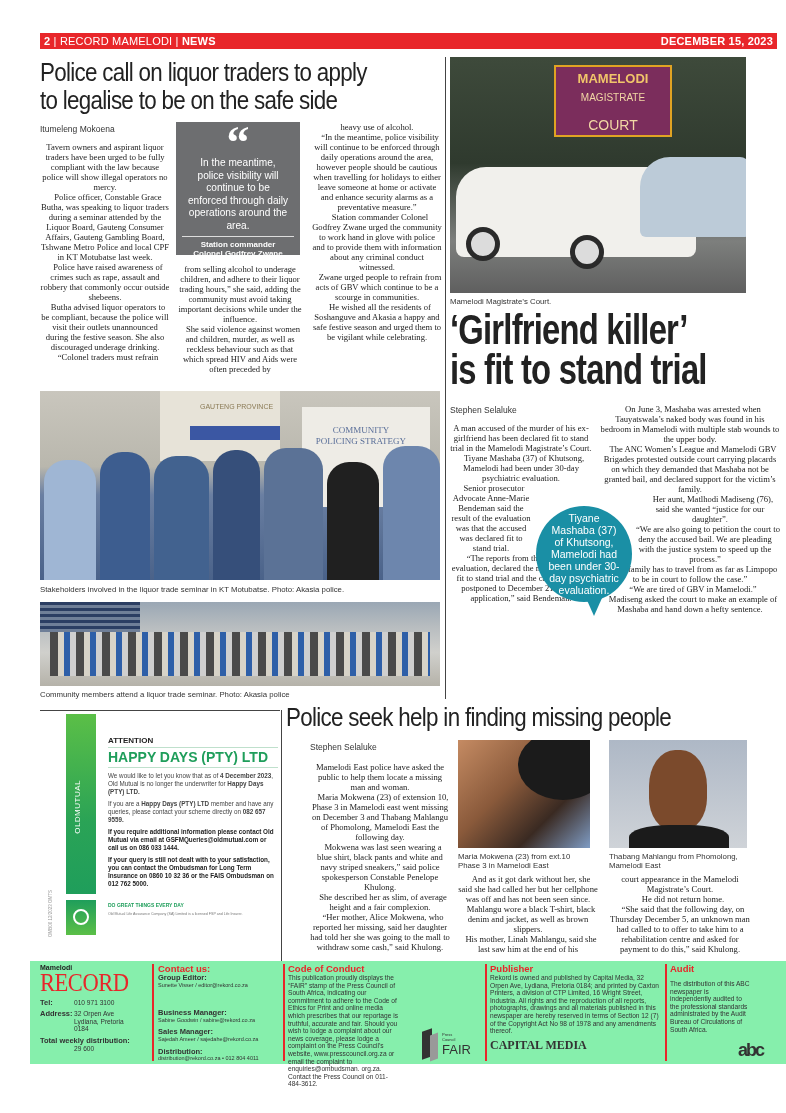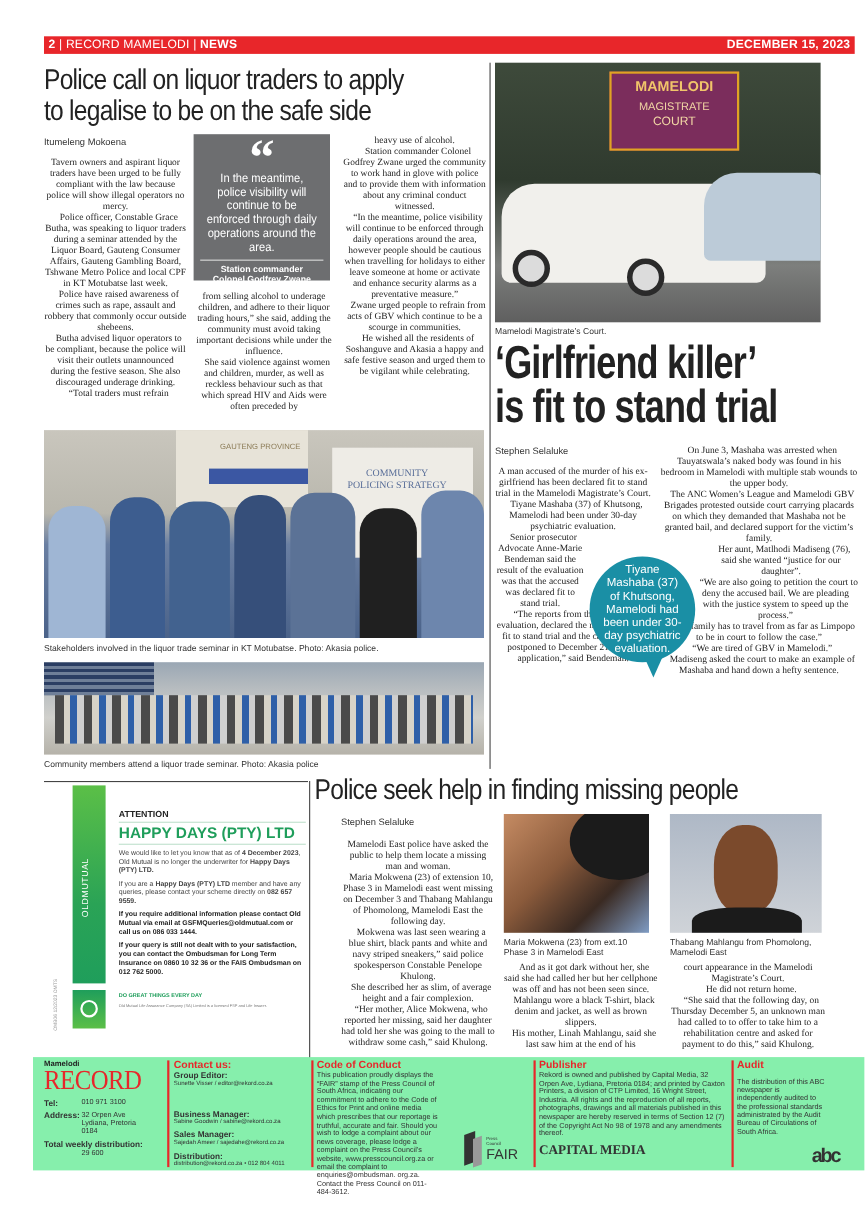--- a/index.html
+++ b/index.html
@@ -43,40 +43,40 @@
   <div class="h1">Police call on liquor traders to apply</div>
   <div class="h1">to legalise to be on the safe side</div>
 </div>
 <div class="abs byline" style="left:40px;top:124px">Itumeleng Mokoena</div>
 
 <div class="abs body" style="left:40px;top:142px;width:130px">
   <p class="noind">Tavern owners and aspirant liquor traders have been urged to be fully compliant with the law because police will show illegal operators no mercy.</p>
   <p>Police officer, Constable Grace Butha, was speaking to liquor traders during a seminar attended by the Liquor Board, Gauteng Consumer Affairs, Gauteng Gambling Board, Tshwane Metro Police and local CPF in KT Motubatse last week.</p>
   <p>Police have raised awareness of crimes such as rape, assault and robbery that commonly occur outside shebeens.</p>
   <p>Butha advised liquor operators to be compliant, because the police will visit their outlets unannounced during the festive season. She also discouraged underage drinking.</p>
-  <p>“Total traders must refrain</p>
+  <p>“Colonel traders must refrain</p>
 </div>
 
 <div class="abs pull" style="left:176px;top:122px;width:124px;height:133px;padding:6px 6px">
   <div style="font-family:'Liberation Serif',serif;font-size:46px;line-height:30px;height:26px;font-weight:bold"><span style="color:#fff">“</span></div>
   <div style="font-size:11px;line-height:12.5px;margin-top:2px;transform:scaleX(0.92)">In the meantime, police visibility will continue to be enforced through daily operations around the area.</div>
   <div style="border-top:1px solid #ddd;margin:5px 0 3px"></div>
   <div style="font-size:8px;font-weight:700">Station commander</div>
   <div style="font-size:8px;font-weight:700">Colonel Godfrey Zwane</div>
 </div>
 
 <div class="abs body" style="left:176px;top:264px;width:128px">
   <p class="noind">from selling alcohol to underage children, and adhere to their liquor trading hours,” she said, adding the community must avoid taking important decisions while under the influence.</p>
   <p>She said violence against women and children, murder, as well as reckless behaviour such as that which spread HIV and Aids were often preceded by</p>
 </div>
 
 <div class="abs body" style="left:312px;top:122px;width:130px">
   <p class="noind">heavy use of alcohol.</p>
+  <p>“In the meantime, police visibility will continue to be enforced through daily operations around the area, however people should be cautious when travelling for holidays to either leave someone at home or activate and enhance security alarms as a preventative measure.”</p>
   <p>Station commander Colonel Godfrey Zwane urged the community to work hand in glove with police and to provide them with information about any criminal conduct witnessed.</p>
-  <p>“In the meantime, police visibility will continue to be enforced through daily operations around the area, however people should be cautious when travelling for holidays to either leave someone at home or activate and enhance security alarms as a preventative measure.”</p>
   <p>Zwane urged people to refrain from acts of GBV which continue to be a scourge in communities.</p>
   <p>He wished all the residents of Soshanguve and Akasia a happy and safe festive season and urged them to be vigilant while celebrating.</p>
 </div>
 
 <div class="abs photo" style="left:40px;top:391px;width:400px;height:189px;background:linear-gradient(180deg,#c9c6bd 0%,#b9b7ad 40%,#6a7fa2 55%,#4a6289 100%)">
   <div style="position:absolute;left:120px;top:0;width:120px;height:70px;background:#e7e3d8">
     <div style="font-family:'Liberation Sans',sans-serif;font-size:7px;color:#8a7a55;margin:12px 0 0 40px">GAUTENG PROVINCE</div>
     <div style="position:absolute;left:30px;top:35px;width:90px;height:14px;background:#3b57a3"></div>
   </div>
   <div style="position:absolute;left:262px;top:16px;width:128px;height:100px;background:#eeece6">
@@ -99,21 +99,21 @@
   <div style="position:absolute;left:10px;top:30px;width:380px;height:44px;background:repeating-linear-gradient(90deg,#4a4a4a 0 8px,#d7d3c8 8px 14px,#2e5fa8 14px 20px,#cfcfcf 20px 26px)"></div>
 </div>
 <div class="abs cap" style="left:40px;top:690px">Community members attend a liquor trade seminar. Photo: Akasia police</div>
 
 <div class="abs vline" style="left:445px;top:57px;width:1px;height:642px"></div>
 
 <div class="abs photo" style="left:450px;top:57px;width:296px;height:236px;background:linear-gradient(180deg,#3e4a3b 0%,#2f3a2e 45%,#7d7f7d 78%,#5f5f5f 100%)">
   <div style="position:absolute;left:104px;top:8px;width:118px;height:72px;background:#7b2d5c;border:2px solid #e0a323;text-align:center;color:#f2d7a5;font-family:'Liberation Sans',sans-serif">
     <div style="font-weight:900;font-size:13px;margin-top:4px;color:#f1c56a">MAMELODI</div>
     <div style="font-size:10px;margin-top:6px">MAGISTRATE</div>
-    <div style="font-size:11px;margin-top:2px">COURT</div>
+    <div style="font-size:14px;margin-top:14px">COURT</div>
   </div>
   <div style="position:absolute;left:6px;top:110px;width:240px;height:90px;background:#f1f0ec;border-radius:30px 40px 8px 8px"></div>
   <div style="position:absolute;left:190px;top:100px;width:110px;height:80px;background:#bccbd8;border-radius:30px 10px 6px 6px"></div>
   <div style="position:absolute;left:16px;top:170px;width:34px;height:34px;border-radius:50%;background:#dcdcdc;border:5px solid #2a2a2a"></div>
   <div style="position:absolute;left:120px;top:178px;width:34px;height:34px;border-radius:50%;background:#dcdcdc;border:5px solid #2a2a2a"></div>
 </div>
 <div class="abs cap" style="left:450px;top:297px">Mamelodi Magistrate’s Court.</div>
 
 <div class="abs" style="left:450px;top:310px;width:340px">
   <div class="bigh">‘Girlfriend killer’</div>

